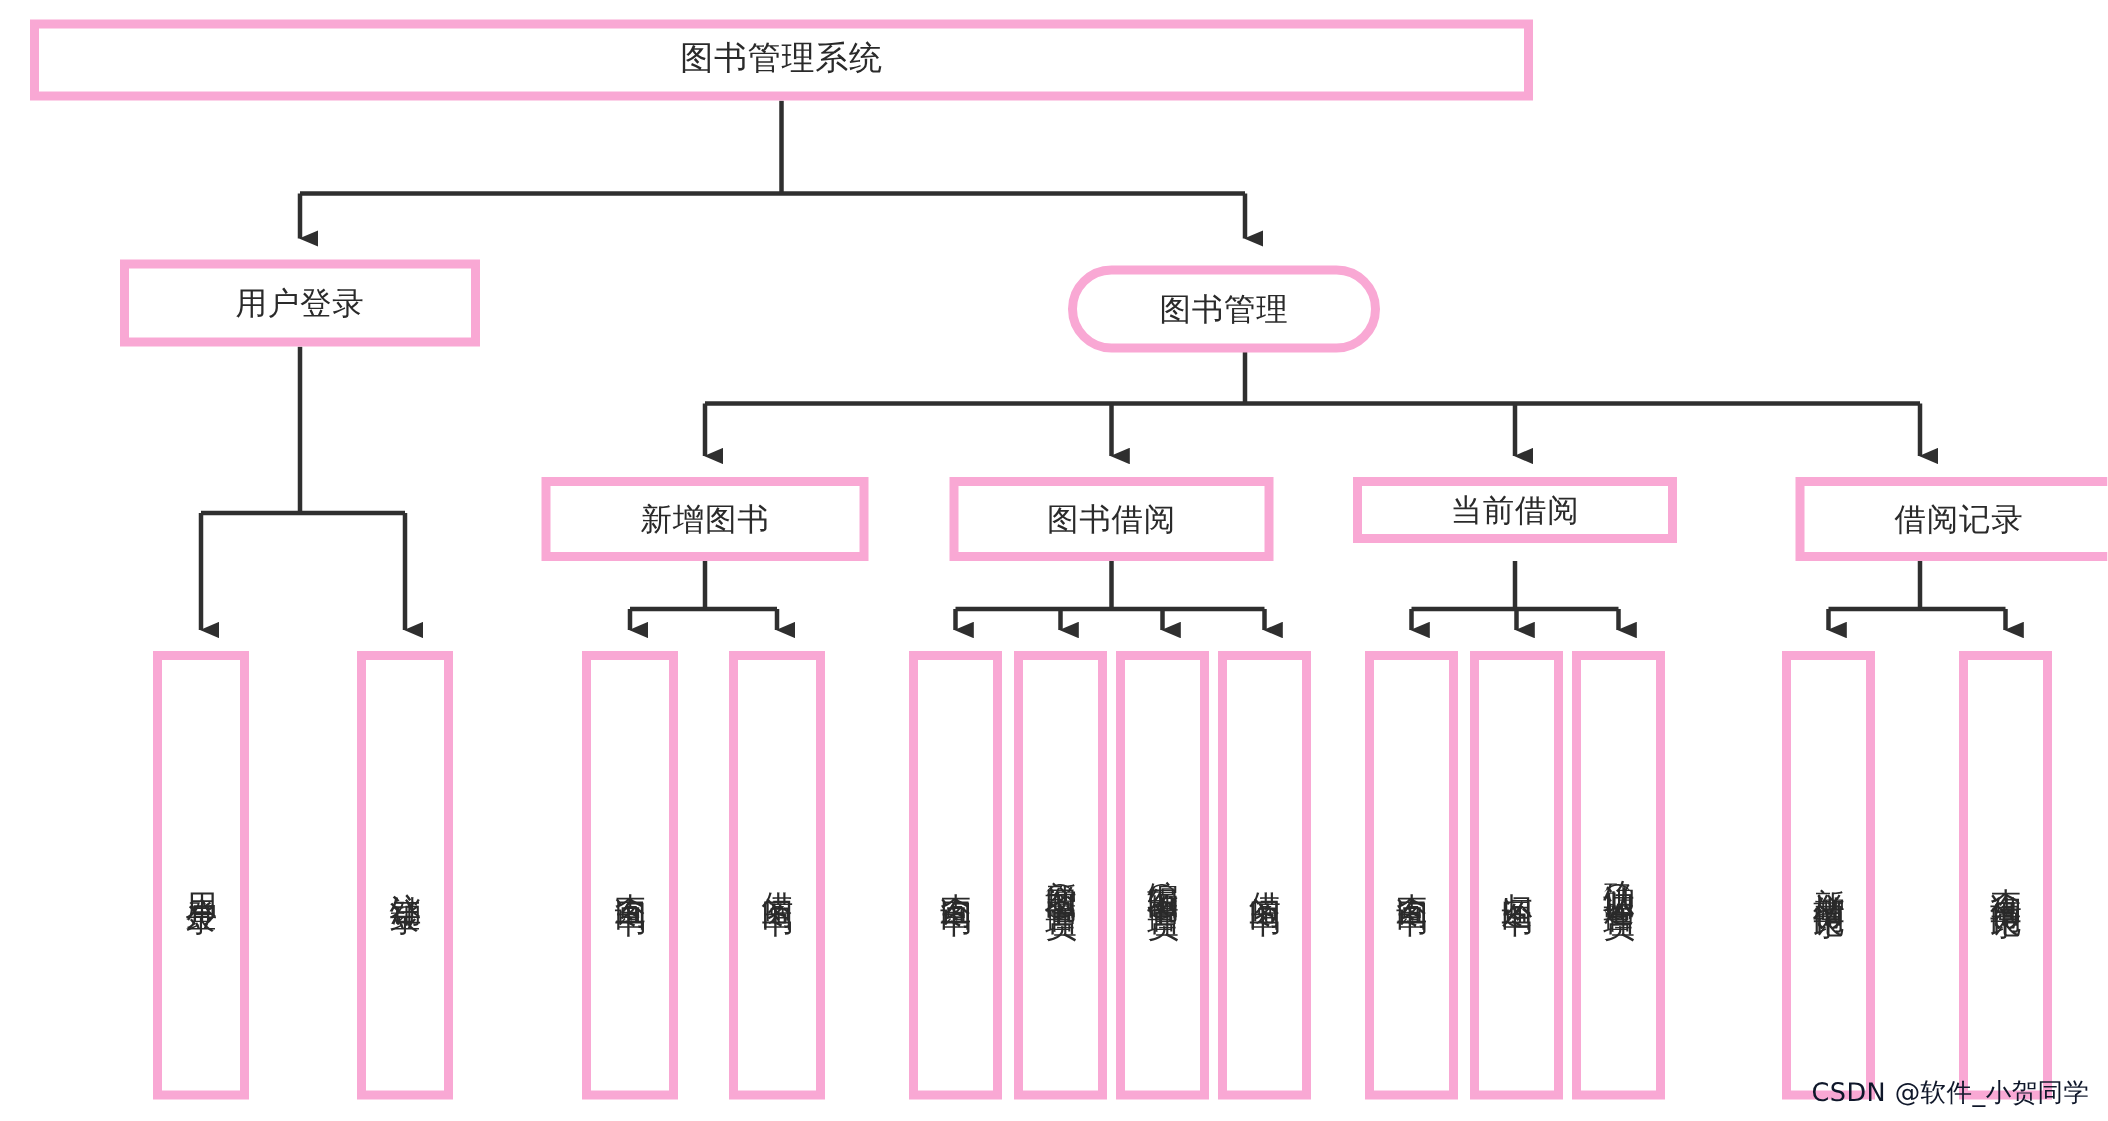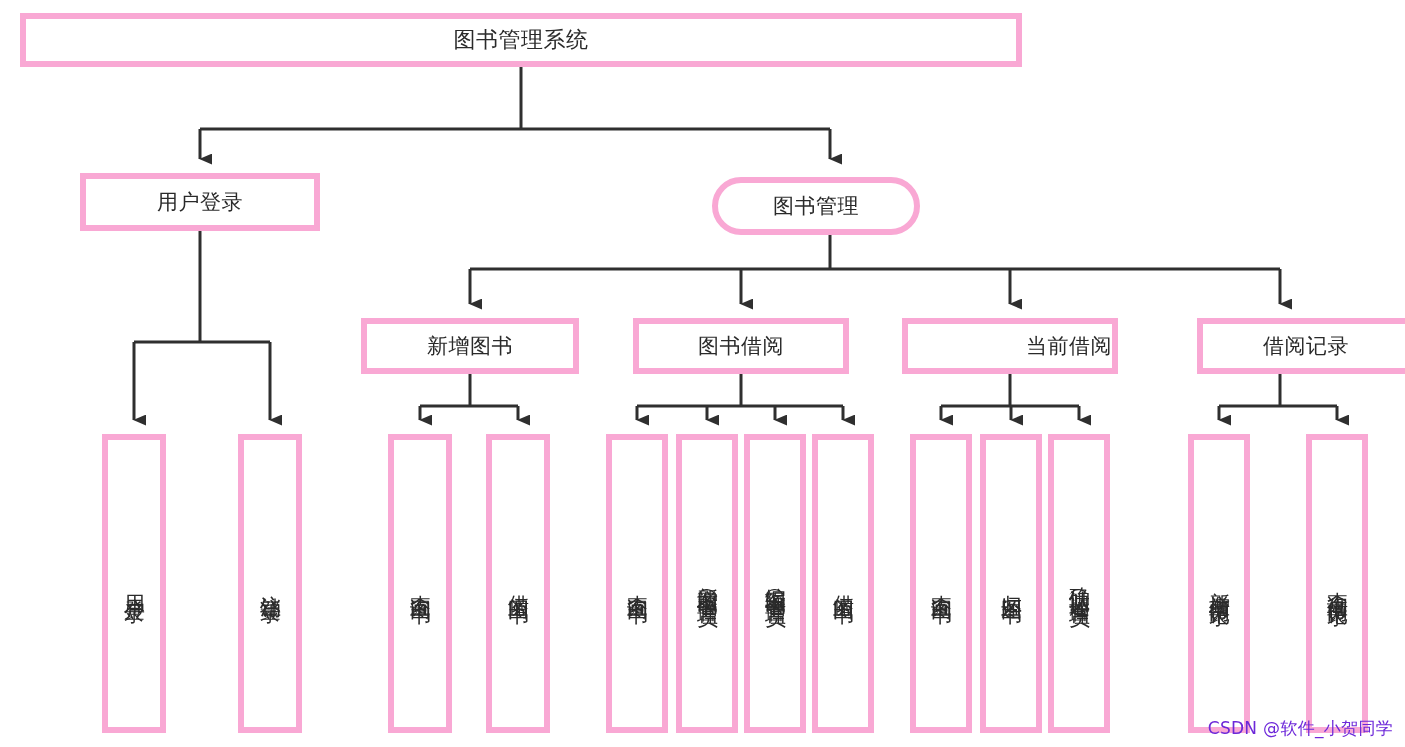--- a/index.html
+++ b/index.html
@@ -49,21 +49,21 @@
     font-size: 21px;
     white-space: nowrap;
   }
   .node-box.root .node-label {
     font-size: 22px;
   }
   #watermark {
     position: absolute;
     right: 12px;
     bottom: 7px;
-    color: #6d28d9;
+    color: #0f172a;
     font-size: 17px;
     letter-spacing: 0.3px;
     white-space: nowrap;
     user-select: none;
   }
 </style>
 </head>
 <body>
 
 <div id="canvas">
@@ -128,21 +128,21 @@
   <div class="node-box" style="left:712px; top:177px; width:208px; height:58px;border-radius:29px;">
     <span class="node-label">图书管理</span>
   </div>
 
   <div class="node-box" style="left:361px; top:318px; width:218px; height:56px;">
     <span class="node-label">新增图书</span>
   </div>
   <div class="node-box" style="left:633px; top:318px; width:216px; height:56px;font-family:Liberation Serif, serif;">
     <span class="node-label">图书借阅</span>
   </div>
-  <div class="node-box" style="left:902px; top:318px; width:216px; height:56px;justify-content:flex-end;">
+  <div class="node-box" style="left:902px; top:318px; width:216px; height:44px;">
     <span class="node-label">当前借阅</span>
   </div>
   <div class="node-box" style="left:1171px; top:318px; width:218px; height:56px;margin-left:26px;">
     <span class="node-label">借阅记录</span>
   </div>
 
   <div class="node-box vertical" style="left:102px; top:434px; width:64px; height:299px;">
     <span class="node-label">用户登录</span>
   </div>
   <div class="node-box vertical" style="left:238px; top:434px; width:64px; height:299px;">

